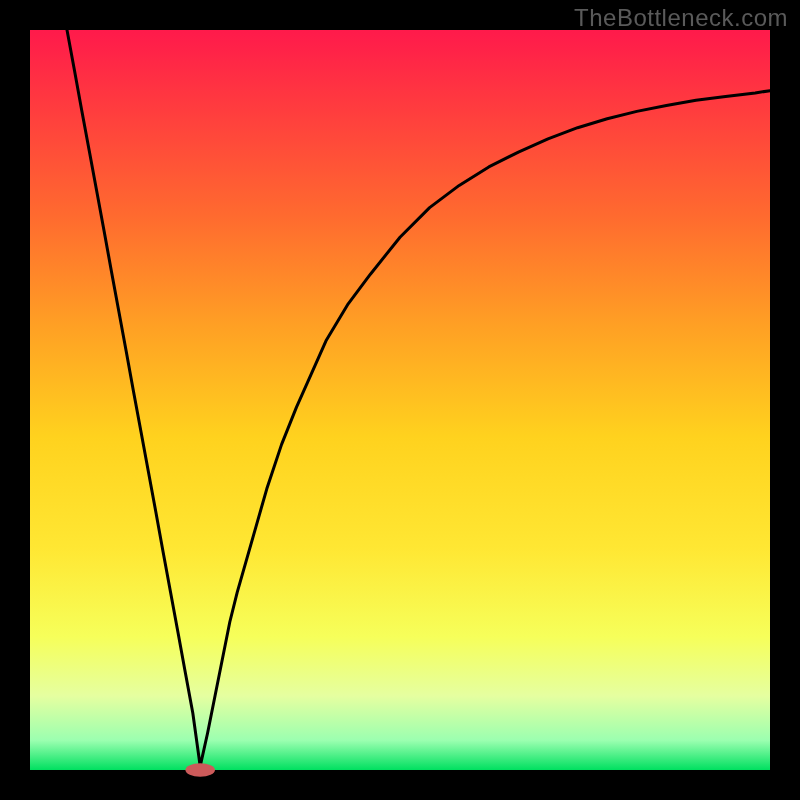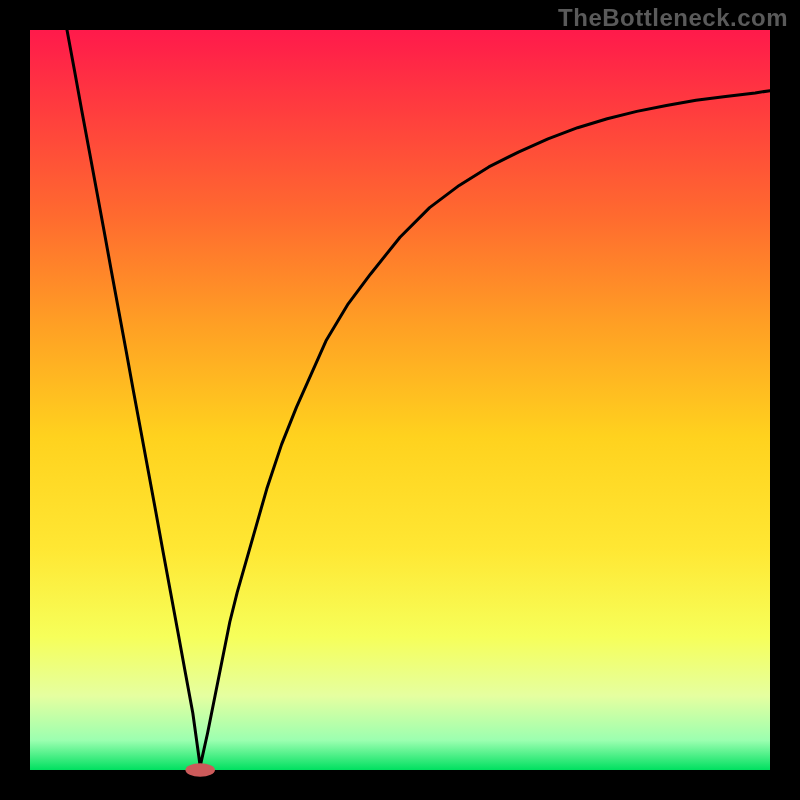--- a/index.html
+++ b/index.html
@@ -16,21 +16,21 @@
     width: 800px;
     height: 800px;
     background: #000;
   }
   .watermark {
     position: absolute;
     top: 4px;
     right: 12px;
     color: #5a5a5a;
     font-size: 24px;
-    font-weight: 700;
+    font-weight: 400;
     letter-spacing: 0.5px;
     user-select: none;
   }
   svg {
     display: block;
   }
 </style>
 </head>
 <body>
 

